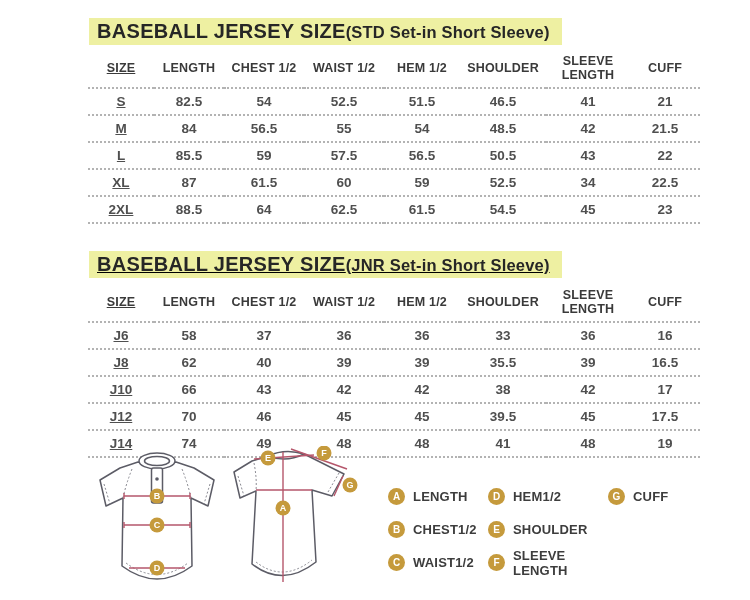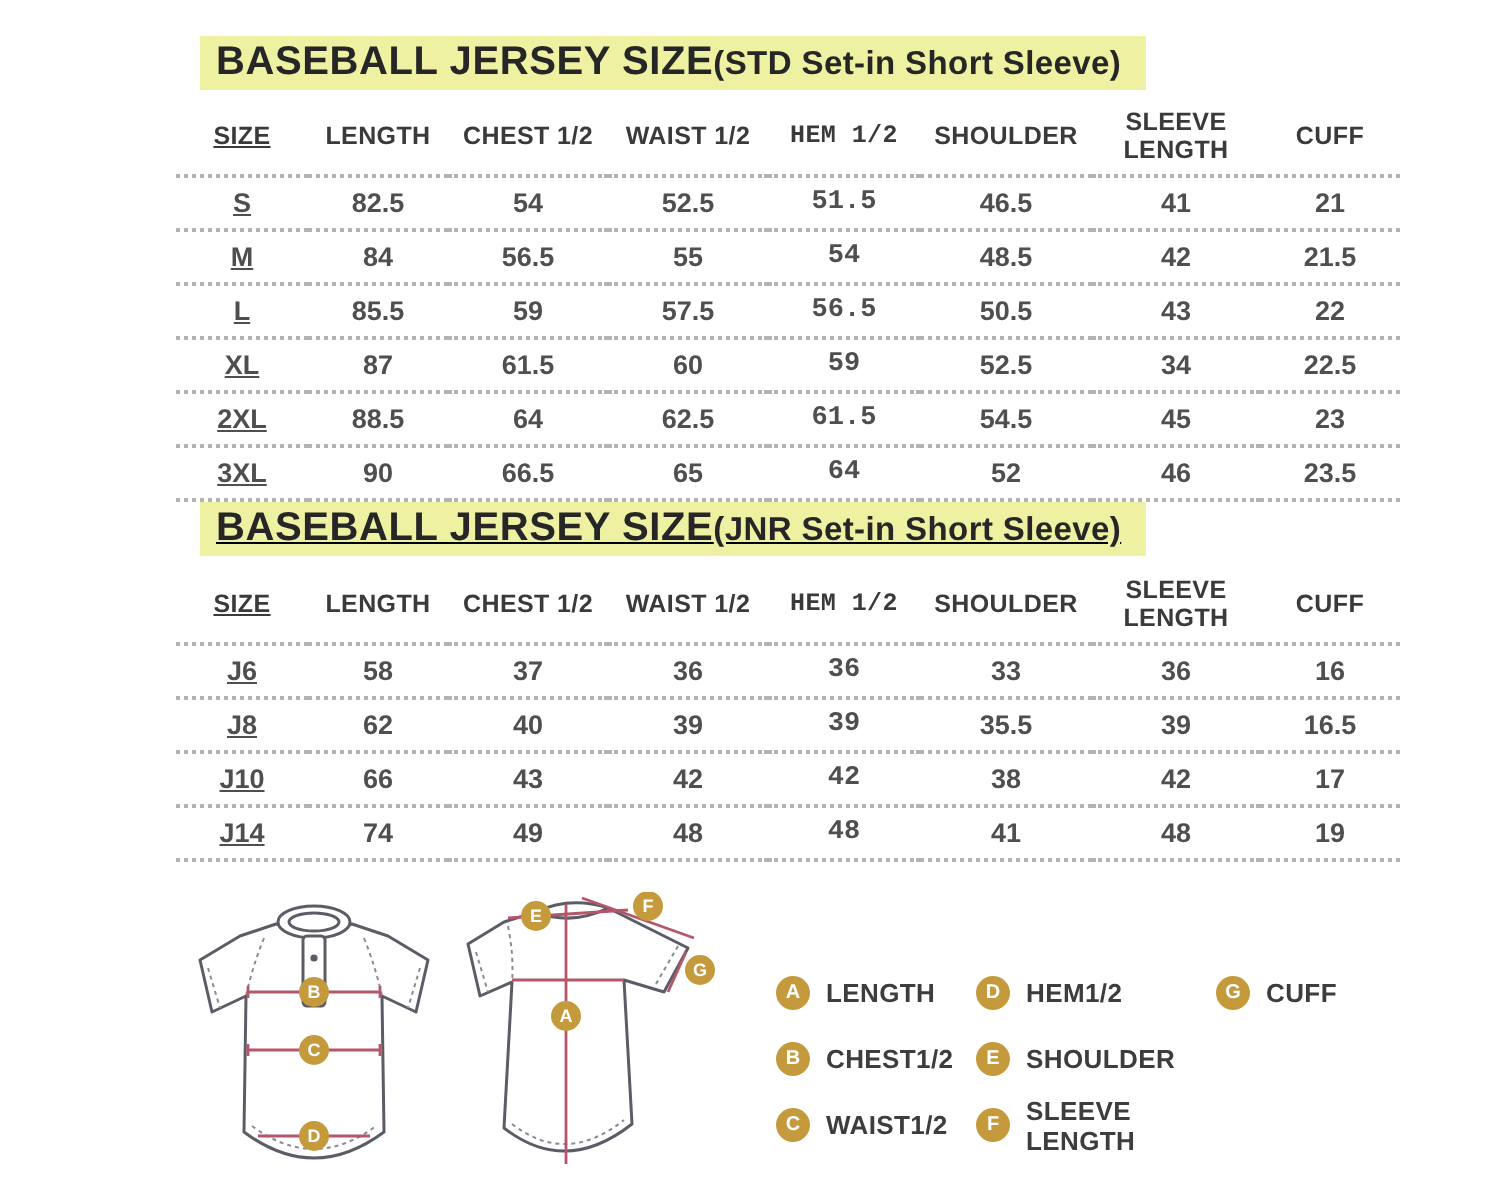--- a/index.html
+++ b/index.html
@@ -9,41 +9,41 @@
     --table-text:#4f4f4f;
     --dotted:#b3b3b3;
     --gold:#c59a3c;
     --outline:#5c5c66;
     --measure:#b5566b;
   }
   html,body{margin:0;padding:0;background:#fff;}
   body{font-family:"Liberation Sans",sans-serif;}
   #page{position:relative;width:750px;height:600px;background:#fff;overflow:hidden;}
 
-  .title-bar{position:absolute;left:100px;background:var(--highlight);
+  .title-bar{position:absolute;left:89px;background:var(--highlight);
     padding:3px 12px 4px 8px;white-space:nowrap;line-height:1;}
   .title-bar.t1{top:18px;}
   .title-bar.t2{top:251px;text-decoration:underline;}
   .title-main{font-size:20px;font-weight:800;color:var(--title-text);letter-spacing:.3px;}
   .title-sub{font-size:16.5px;font-weight:800;color:var(--title-text);letter-spacing:.2px;}
 
   table.size-table{position:absolute;left:88px;width:580px;border-collapse:collapse;table-layout:fixed;}
   table.size-table.tbl0{top:50px;}
   table.size-table.tbl1{top:284px;}
   .size-table th{font-size:12.5px;font-weight:700;color:var(--header-text);
     text-align:center;padding:4px 2px 5px;line-height:1.12;letter-spacing:.2px;}
   .size-table td{font-size:13.5px;font-weight:700;color:var(--table-text);
     text-align:center;height:25px;padding:0;}
   .size-table thead tr{border-bottom:2px dotted var(--dotted);}
   .size-table tbody tr{border-bottom:2px dotted var(--dotted);}
   .size-table th:nth-child(1),.size-table td:nth-child(1){width:62px;text-decoration:underline;}
   .size-table th:nth-child(2),.size-table td:nth-child(2){width:66px;}
   .size-table th:nth-child(3),.size-table td:nth-child(3){width:76px;}
   .size-table th:nth-child(4),.size-table td:nth-child(4){width:76px;}
-  .size-table th:nth-child(5),.size-table td:nth-child(5){width:72px;font-family:Liberation Mono, monospace;}
+  .size-table th:nth-child(5),.size-table td:nth-child(5){width:72px;}
   .size-table th:nth-child(6),.size-table td:nth-child(6){width:82px;}
   .size-table th:nth-child(7),.size-table td:nth-child(7){width:80px;}
   .size-table th:nth-child(8),.size-table td:nth-child(8){width:66px;}
 
   #diagram{position:absolute;left:76px;top:446px;}
 
   #legend{position:absolute;left:388px;top:480px;display:flex;gap:0;}
   .legend-col{display:flex;flex-direction:column;}
   .legend-col:nth-child(1){width:100px;}
   .legend-col:nth-child(2){width:120px;}
@@ -123,30 +123,20 @@
         <tr>
           <td>2XL</td>
           <td>88.5</td>
           <td>64</td>
           <td>62.5</td>
           <td>61.5</td>
           <td>54.5</td>
           <td>45</td>
           <td>23</td>
         </tr>
-        <tr>
-          <td>3XL</td>
-          <td>90</td>
-          <td>66.5</td>
-          <td>65</td>
-          <td>64</td>
-          <td>52</td>
-          <td>46</td>
-          <td>23.5</td>
-        </tr>
       </tbody>
   </table>
 
   <div class="title-bar t2">
     <span class="title-main">BASEBALL JERSEY SIZE</span><span class="title-sub">(JNR Set-in Short Sleeve)</span>
   </div>
 
   <table class="size-table tbl1">
     <thead>
         <tr>
@@ -185,20 +175,30 @@
           <td>J10</td>
           <td>66</td>
           <td>43</td>
           <td>42</td>
           <td>42</td>
           <td>38</td>
           <td>42</td>
           <td>17</td>
         </tr>
         <tr>
+          <td>J12</td>
+          <td>70</td>
+          <td>46</td>
+          <td>45</td>
+          <td>45</td>
+          <td>39.5</td>
+          <td>45</td>
+          <td>17.5</td>
+        </tr>
+        <tr>
           <td>J14</td>
           <td>74</td>
           <td>49</td>
           <td>48</td>
           <td>48</td>
           <td>41</td>
           <td>48</td>
           <td>19</td>
         </tr>
       </tbody>

